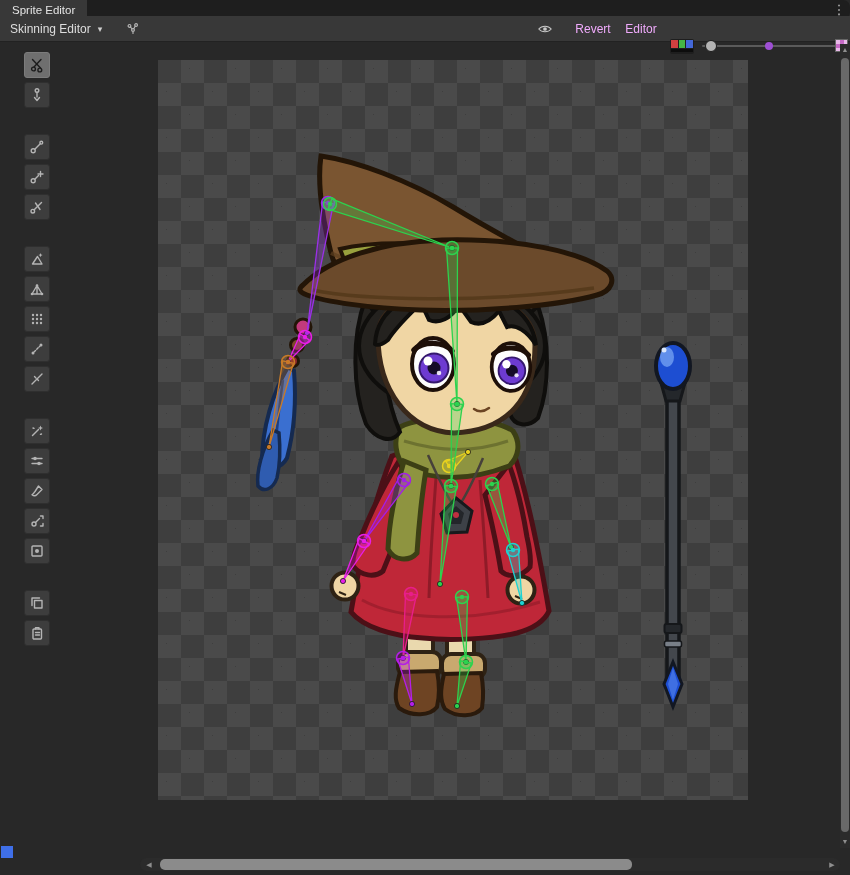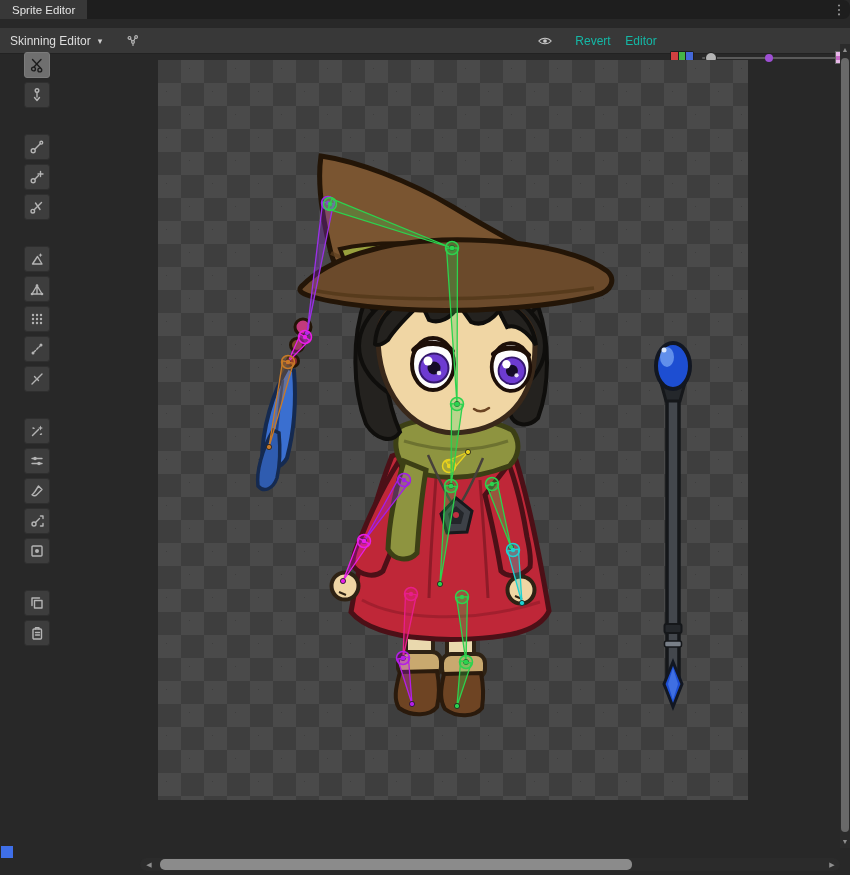--- a/index.html
+++ b/index.html
@@ -5,26 +5,26 @@
   html,body{margin:0;padding:0;background:#141414;}
   body{font-family:"Liberation Sans",sans-serif;}
   #stage{position:relative;width:850px;height:875px;background:#282828;overflow:hidden;color:#cccccc;font-size:12px;}
 
   
   .tabbar{position:absolute;left:0;top:0;width:100%;height:19px;background:#1e1e1e;border-radius:7px;}
   .tab{position:absolute;left:0;top:0;height:19px;background:#383838;padding:0 12px;display:flex;align-items:center;color:#e4e4e4;font-size:11.5px;}
   .kebab{position:absolute;right:3px;top:0;height:19px;width:16px;display:flex;align-items:center;justify-content:center;color:#c4c4c4;font-size:13px;cursor:default;}
 
   
-  .toolbar{position:absolute;left:0;top:28px;width:100%;height:26px;background:#383838;border-bottom:1px solid #222;box-sizing:border-box;}
+  .toolbar{position:absolute;left:0;top:16px;width:100%;height:26px;background:#383838;border-bottom:1px solid #222;box-sizing:border-box;}
   .toolbar button{font-family:inherit;cursor:default;}
   .dropdown{position:absolute;left:2px;top:0;height:25px;display:flex;align-items:center;gap:7px;padding:0 8px;background:transparent;border:none;color:#dedede;font-size:12px;}
   .caret{font-size:9px;color:#cfcfcf;}
   .tbicon{position:absolute;top:3px;width:26px;height:19px;display:flex;align-items:center;justify-content:center;background:transparent;border:none;color:#b8b8b8;}
-  .textbtn{position:absolute;top:2px;height:21px;border:none;background:transparent;color:#14b8a6;font-size:12px;text-align:center;padding:0;}
+  .textbtn{position:absolute;top:2px;height:21px;border:none;background:transparent;color:#f0abfc;font-size:12px;text-align:center;padding:0;}
   .rgbicon{position:absolute;left:670px;top:23px;width:24px;height:15px;display:grid;grid-template-columns:1fr 1fr 1fr;grid-template-rows:8px 3px;gap:1px;padding:1px;background:#1e1e1e;border-radius:2px;box-sizing:border-box;}
   .rgbicon .r{background:#d24040;}.rgbicon .g{background:#45b545;}.rgbicon .b{background:#4468d8;}
   .rgbicon .k{grid-column:1/4;background:#0d0d0d;}
   .slider{position:absolute;left:702px;top:25px;width:134px;height:10px;}
   .slider .track{position:absolute;left:0;right:0;top:4px;height:2px;background:#5a5a5a;border-radius:1px;}
   .slider .thumb{position:absolute;top:-1px;width:12px;height:12px;border-radius:50%;background:#b4b4b4;border:1px solid #1e1e1e;box-sizing:border-box;}
   .slider .marker{position:absolute;top:1px;width:8px;height:8px;border-radius:50%;}
   .texicon{position:absolute;right:2px;top:23px;width:13px;height:13px;border:1px solid #666;box-sizing:border-box;
     background-color:#e9b9e9;
     background-image:linear-gradient(45deg,#c66ac6 25%,transparent 25%,transparent 75%,#c66ac6 75%),linear-gradient(45deg,#c66ac6 25%,transparent 25%,transparent 75%,#c66ac6 75%);

